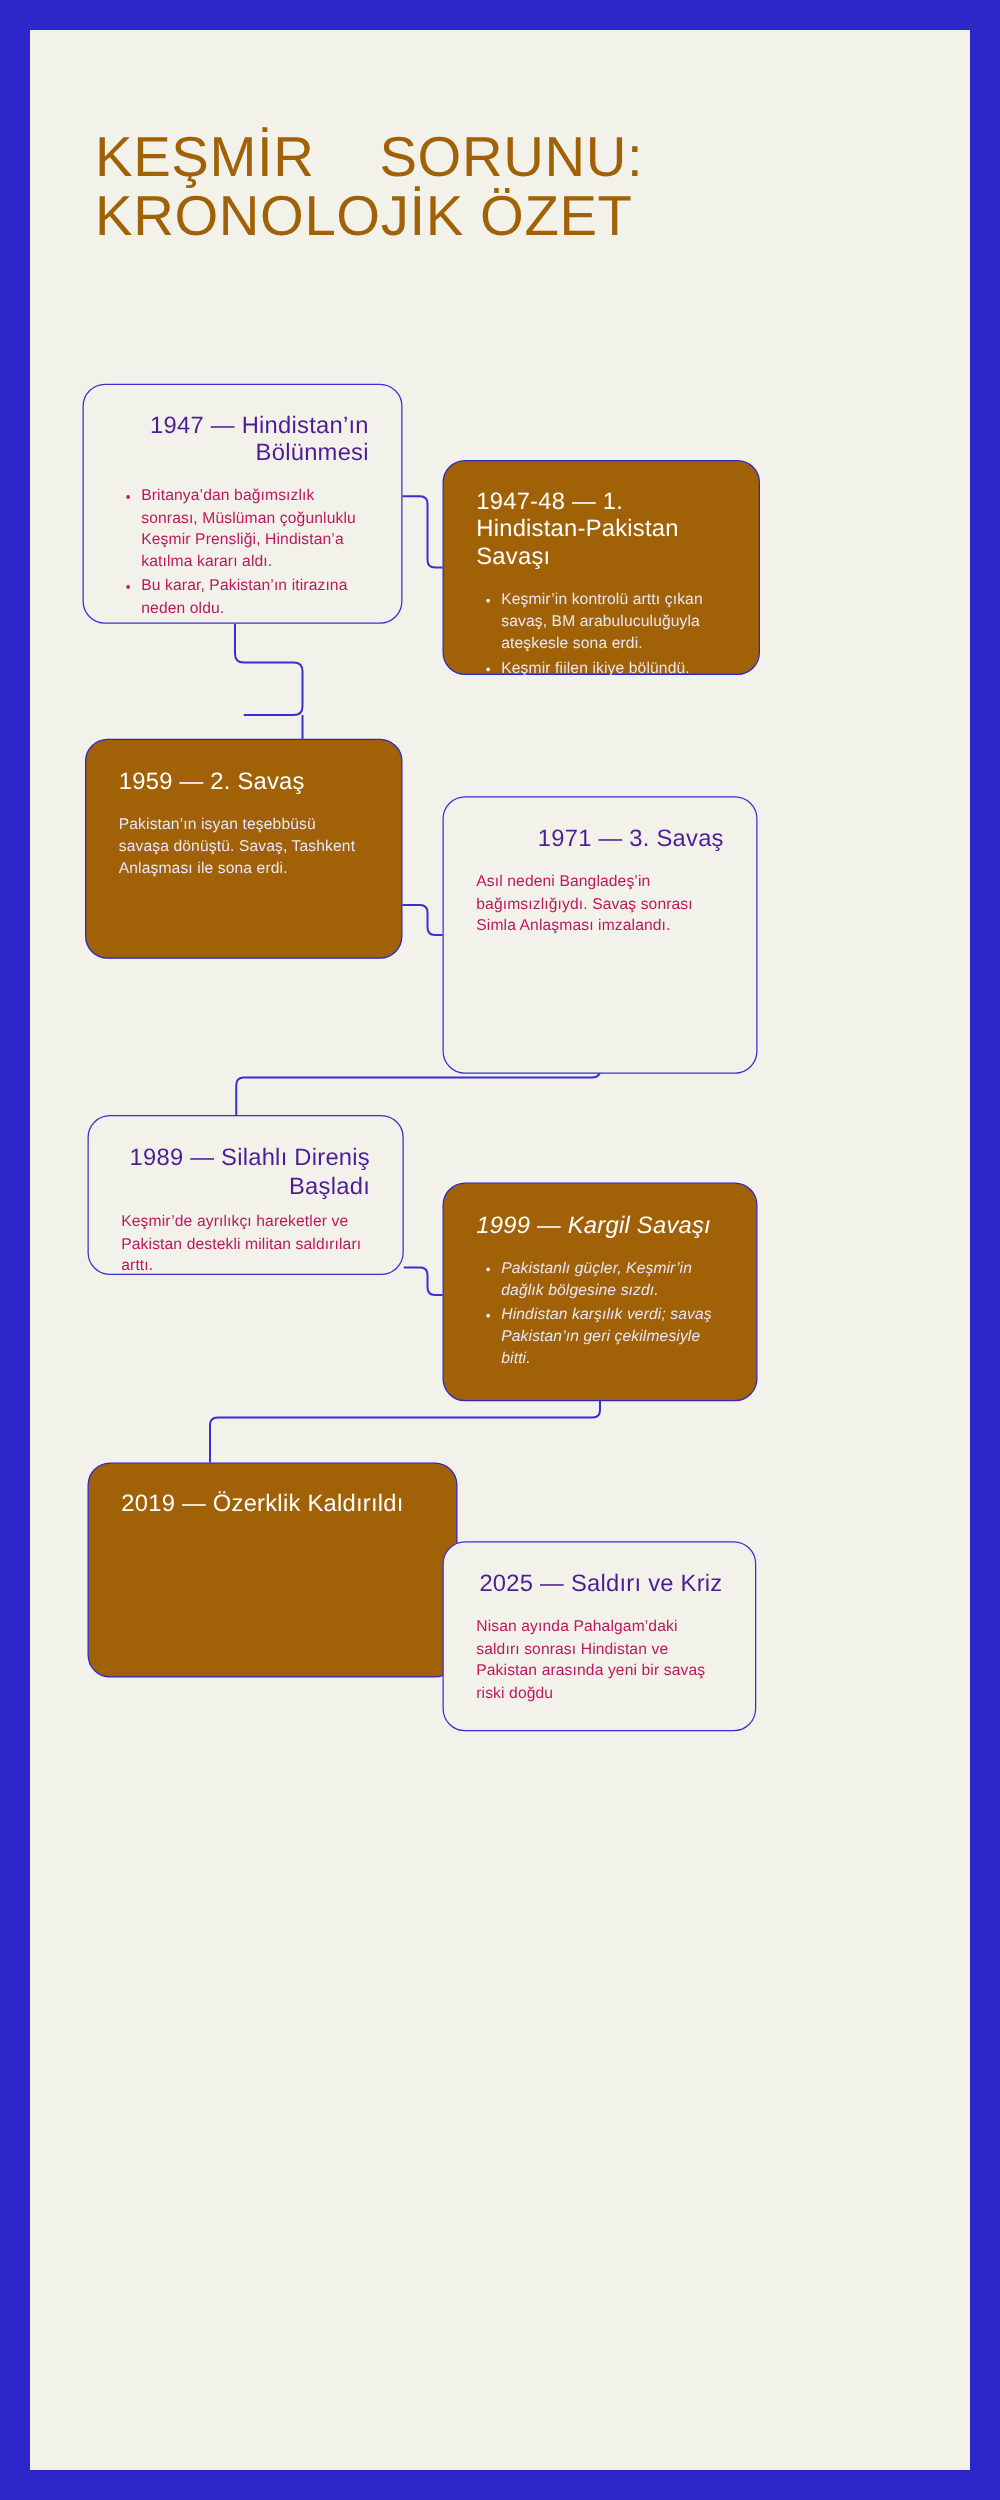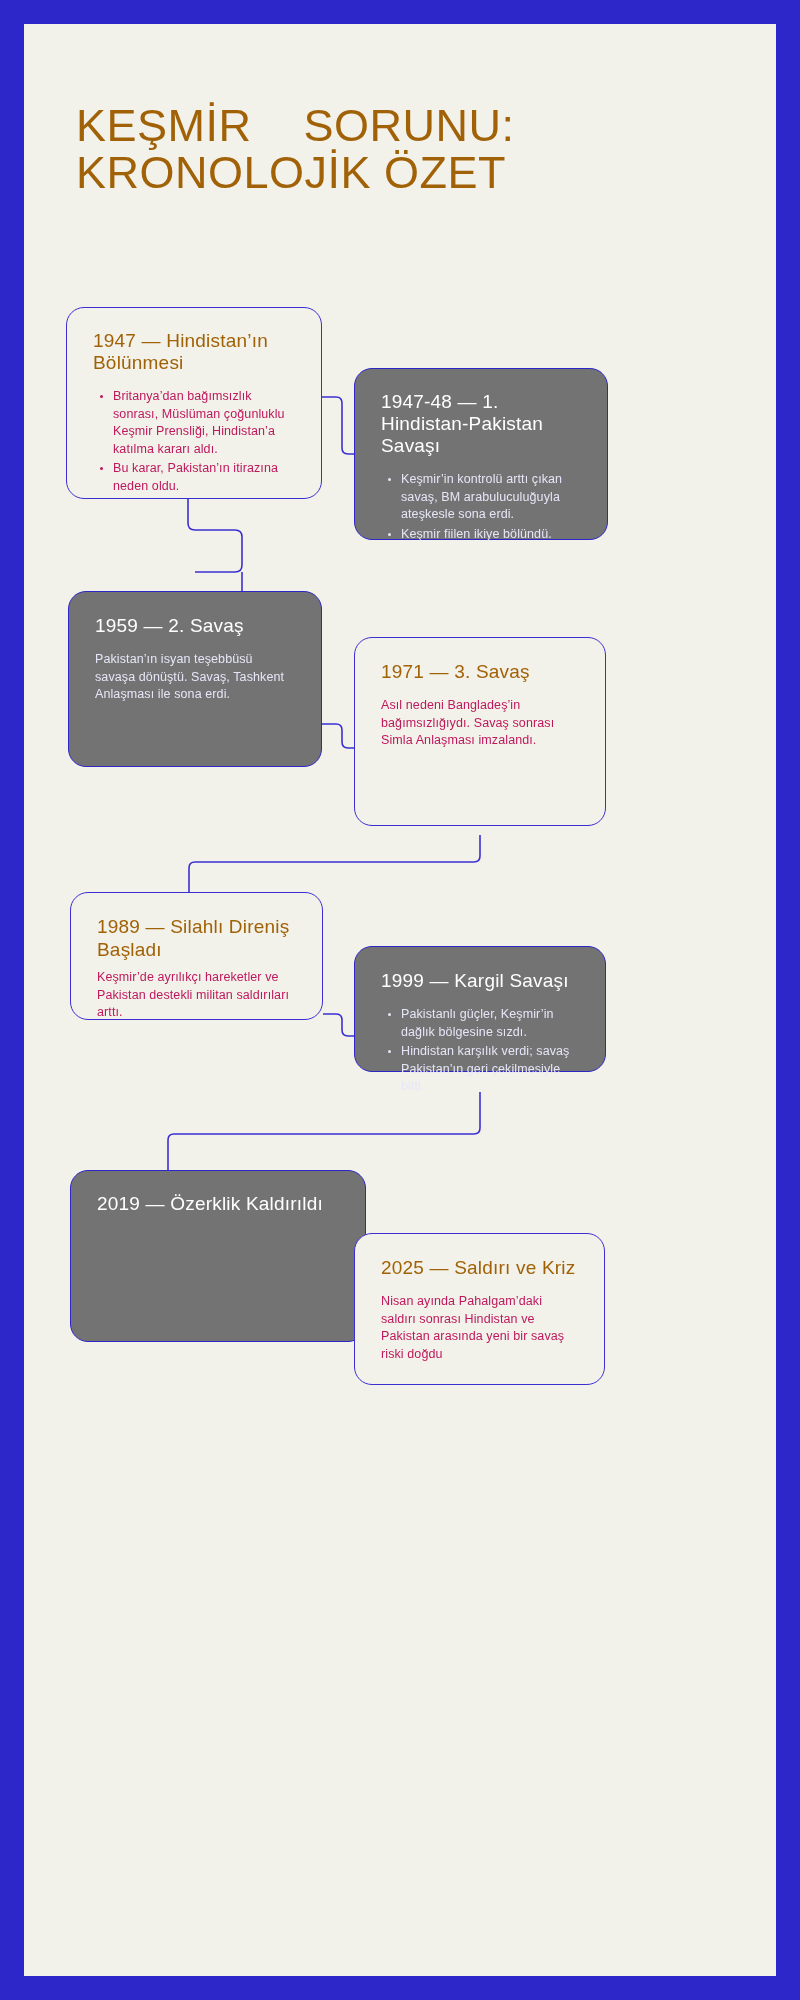--- a/index.html
+++ b/index.html
@@ -48,32 +48,32 @@
   .card {
     position: absolute;
     border-radius: 18px;
     padding: 22px 26px 22px 26px;
   }
   .card.light {
     background: #f2f2ea;
     border: 1.6px solid #3b2fd4;
   }
   .card.solid {
-    background: #737373;
+    background: #a16207;
     border: 1.6px solid #2d27c9;
   }
 
   .card-title {
     font-size: 19px;
     line-height: 23px;
     font-weight: 400;
     letter-spacing: 0.2px;
     margin-bottom: 14px;
   }
-  .light .card-title { color: #a16207; }
+  .light .card-title { color: #4c1d95; text-align: right; }
   .solid .card-title { color: #ffffff; }
 
   .card-body {
     font-size: 12.5px;
     line-height: 17.5px;
     letter-spacing: 0.1px;
   }
   .light .card-body { color: #be185d; }
   .solid .card-body { color: #e7e6f8; }
 
@@ -83,23 +83,23 @@
     list-style: disc;
   }
   .card-body ul li { margin-bottom: 2px; }
   .card-body ul li::marker { font-size: 10px; }
   .card-body p { margin: 0; }
 
   
   #card-1947      { left: 42px;  top: 283px; width: 256px; height: 192px; }
   #card-1947-48   { left: 330px; top: 344px; width: 254px; height: 172px; }
   #card-1965      { left: 44px;  top: 567px; width: 254px; height: 176px; }
-  #card-1971      { left: 330px; top: 613px; width: 252px; height: 189px; }
+  #card-1971      { left: 330px; top: 613px; width: 252px; height: 222px; }
   #card-1989      { left: 46px;  top: 868px; width: 253px; height: 128px; }
-  #card-1999      { left: 330px; top: 922px; width: 252px; height: 126px; }
+  #card-1999      { left: 330px; top: 922px; width: 252px; height: 175px; font-style: italic; }
   #card-2019      { left: 46px;  top: 1146px; width: 296px; height: 172px; }
   #card-2025      { left: 330px; top: 1209px; width: 251px; height: 152px; }
 
   #card-1989 .card-title { margin-bottom: 8px; }
   #card-1947 .card-title { line-height: 22px; }
   #card-1947-48 .card-title { line-height: 22px; }
   #card-2019 .card-title { line-height: 22px; }
 </style>
 </head>
 <body>

